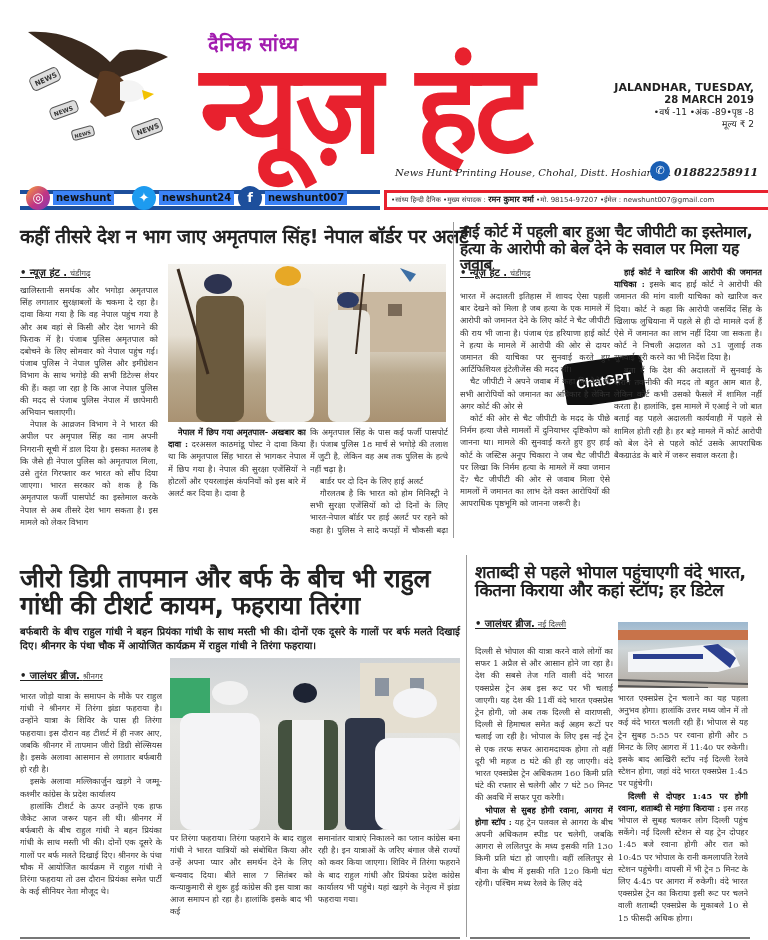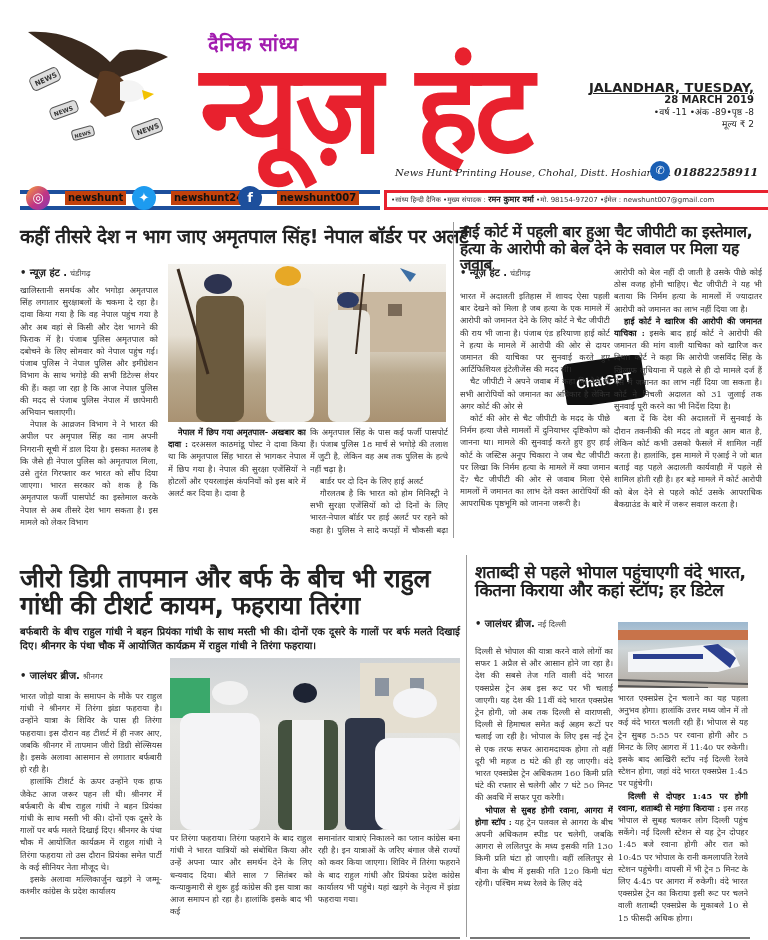--- a/index.html
+++ b/index.html
@@ -5,39 +5,39 @@
   * { box-sizing: border-box; margin: 0; padding: 0; }
   html, body { width: 768px; height: 940px; background: #fff; overflow: hidden; }
   body { font-family: "DejaVu Sans", sans-serif; color: #222; position: relative; }
 
   
   .masthead { position: absolute; left: 0; top: 0; width: 768px; height: 210px; }
   .eagle { position: absolute; left: 20px; top: 22px; width: 150px; height: 125px; }
   .tagline-top { position: absolute; left: 208px; top: 30px; font-size: 20px; font-weight: bold; color: #a21caf; font-family: "DejaVu Sans", sans-serif; letter-spacing: 0.5px; }
   .logo-word { position: absolute; left: 200px; top: 46px; font-family: "DejaVu Sans", sans-serif; font-weight: bold; color: #e8212e; font-size: 118px; line-height: 120px; letter-spacing: -4px; transform: scaleY(1.05); transform-origin: top left; }
   .issue-info { position: absolute; right: 14px; top: 82px; text-align: right; font-size: 9px; line-height: 12px; color: #222; }
-  .issue-info .city { font-weight: bold; font-size: 13px; text-decoration: underline; }
+  .issue-info .city { font-weight: bold; font-size: 11px; }
   .issue-info .date { font-weight: bold; font-size: 10px; }
   .printing { position: absolute; left: 395px; top: 167px; font-family: "DejaVu Serif", serif; font-style: italic; font-size: 10px; color: #222; }
   .phone-icon { position: absolute; left: 650px; top: 161px; width: 20px; height: 20px; border-radius: 50%; background: #1a5fb4; color: #fff; font-size: 11px; text-align: center; line-height: 20px; }
   .phone-num { position: absolute; left: 674px; top: 166px; font-family: "DejaVu Serif", serif; font-style: italic; font-weight: bold; font-size: 11px; color: #222; }
 
   .social-bar { position: absolute; left: 20px; top: 190px; width: 360px; height: 20px; background: #1d4f9c; }
   .social-bar .inner { position: absolute; left: 0; top: 4px; right: 0; height: 12px; background: #fff; }
   .social-item { position: absolute; top: -4px; display: flex; align-items: center; }
   .social-icon { width: 24px; height: 24px; border-radius: 50%; color: #fff; font-weight: bold; font-size: 13px; text-align: center; line-height: 24px; font-family: "DejaVu Sans", sans-serif; }
-  .social-label { margin-left: 15px; font-size: 10px; font-weight: bold; color: #111; background: #c2410c; padding: 0 3px; line-height: 14px; }
+  .social-label { margin-left: 3px; font-size: 10px; font-weight: bold; color: #111; background: #3b82f6; padding: 0 3px; line-height: 14px; }
 
   .editor-bar { position: absolute; left: 384px; top: 190px; width: 384px; height: 20px; background: #e8212e; }
   .editor-bar .inner { position: absolute; left: 3px; top: 3px; right: 0; height: 14px; background: #fff; font-size: 7px; line-height: 14px; color: #333; padding-left: 4px; white-space: nowrap; overflow: hidden; }
   .editor-bar .inner b { font-size: 8px; color: #111; }
 
   
   .headline { position: absolute; font-weight: bold; color: #222; line-height: 1.08; font-family: "DejaVu Sans", sans-serif; letter-spacing: -0.3px; }
-  .byline { position: absolute; font-size: 9px; color: #222; }
+  .byline { position: absolute; font-size: 9px; color: #222; text-decoration: underline; }
   .byline b { font-size: 10px; }
   .byline span.place { font-size: 8px; color: #444; }
   .col { position: absolute; font-family: "DejaVu Serif", serif; font-size: 8.2px; line-height: 12.2px; color: #333; text-align: justify; overflow: hidden; }
   .col p { text-indent: 10px; }
   .col p.noindent { text-indent: 0; }
   .col b { color: #111; }
   .rule-v { position: absolute; width: 1px; background: #999; }
   .rule-h { position: absolute; height: 2px; background: #777; }
   .photo { position: absolute; overflow: hidden; }
   .deck { position: absolute; font-size: 10px; font-weight: bold; line-height: 14px; color: #222; text-align: justify; }
@@ -151,21 +151,20 @@
   <div class="photo" style="left:560px;top:355px;width:86px;height:50px;background:#fff;">
     <div style="position:absolute;left:4px;top:4px;width:80px;height:44px;background:#111;border-radius:6px;transform:rotate(-8deg);color:#fff;font-weight:bold;font-size:13px;line-height:44px;text-align:center;font-family:'Liberation Sans',sans-serif;">ChatGPT</div>
   </div>
 
   <div class="col" style="left:460px;top:290px;width:150px;height:245px;">
     <p class="noindent">भारत में अदालती इतिहास में शायद ऐसा पहली बार देखने को मिला है जब हत्या के एक मामले में आरोपी को जमानत देने के लिए कोर्ट ने चैट जीपीटी की राय भी जाना है। पंजाब एंड हरियाणा हाई कोर्ट ने हत्या के मामले में आरोपी की ओर से दायर जमानत की याचिका पर सुनवाई करते हुए आर्टिफिशियल इंटेलीजेंस की मदद ली।</p>
     <p>चैट जीपीटी ने अपने जवाब में कहा कि वैसे तो सभी आरोपियों को जमानत का अधिकार है लेकिन अगर कोर्ट की ओर से</p>
     <p>कोर्ट की ओर से चैट जीपीटी के मदद के पीछे निर्मम हत्या जैसे मामलों में दुनियाभर दृष्टिकोण को जानना था। मामले की सुनवाई करते हुए हुए हाई कोर्ट के जस्टिस अनूप चिकारा ने जब चैट जीपीटी पर लिखा कि निर्मम हत्या के मामले में क्या जमान दें? चैट जीपीटी की ओर से जवाब मिला ऐसे मामलों में जमानत का लाभ देते वक्त आरोपियों की आपराधिक पृष्ठभूमि को जानना जरूरी है।</p>
   </div>
   <div class="col" style="left:614px;top:266px;width:148px;height:270px;">
-    <p class="noindent">आरोपी को बेल नहीं दी जाती है उसके पीछे कोई ठोस वजह होनी चाहिए। चैट जीपीटी ने यह भी बताया कि निर्मम हत्या के मामलों में ज्यादातर आरोपी को जमानत का लाभ नहीं दिया जा है।</p>
     <p><b>हाई कोर्ट ने खारिज की आरोपी की जमानत याचिका :</b> <span>इसके बाद हाई कोर्ट ने आरोपी की जमानत की मांग वाली याचिका को खारिज कर दिया। कोर्ट ने कहा कि आरोपी जसविंद सिंह के खिलाफ लुधियाना में पहले से ही दो मामले दर्ज हैं ऐसे में जमानत का लाभ नहीं दिया जा सकता है। कोर्ट ने निचली अदालत को 31 जुलाई तक सुनवाई पूरी करने का भी निर्देश दिया है।</span></p>
     <p>बता दें कि देश की अदालतों में सुनवाई के दौरान तकनीकी की मदद तो बहुत आम बात है, लेकिन कोर्ट कभी उसको फैसले में शामिल नहीं करता है। हालांकि, इस मामले में एआई ने जो बात बताई वह पहले अदालती कार्यवाही में पहले से शामिल होती रही है। हर बड़े मामले में कोर्ट आरोपी को बेल देने से पहले कोर्ट उसके आपराधिक बैकग्राउंड के बारे में जरूर सवाल करता है।</p>
   </div>
 </article>
 
 <article>
   <h1 class="headline" style="left:20px;top:565px;width:440px;font-size:25px;">जीरो डिग्री तापमान और बर्फ के बीच भी राहुल गांधी की टीशर्ट कायम, फहराया तिरंगा</h1>
   <div class="deck" style="left:20px;top:625px;width:440px;">बर्फबारी के बीच राहुल गांधी ने बहन प्रियंका गांधी के साथ मस्ती भी की। दोनों एक दूसरे के गालों पर बर्फ मलते दिखाई दिए। श्रीनगर के पंथा चौक में आयोजित कार्यक्रम में राहुल गांधी ने तिरंगा फहराया।</div>
   <div class="byline" style="left:20px;top:668px;">
     <b>• जालंधर ब्रीज.</b>
@@ -184,22 +183,22 @@
       <rect x="108" y="62" width="60" height="110" rx="8" fill="#44513f"></rect>
       <rect x="122" y="62" width="32" height="110" fill="#f2f2f2"></rect>
       <rect x="175" y="60" width="40" height="112" rx="6" fill="#2f3648"></rect>
       <ellipse cx="245" cy="45" rx="22" ry="15" fill="#f4f4f6"></ellipse>
       <rect x="205" y="80" width="85" height="92" rx="14" fill="#f6f6f8"></rect>
     </svg>
   </div>
 
   <div class="col" style="left:20px;top:690px;width:142px;height:246px;">
     <p class="noindent">भारत जोड़ो यात्रा के समापन के मौके पर राहुल गांधी ने श्रीनगर में तिरंगा झंडा फहराया है। उन्होंने यात्रा के शिविर के पास ही तिरंगा फहराया। इस दौरान वह टीशर्ट में ही नजर आए, जबकि श्रीनगर में तापमान जीरो डिग्री सेल्सियस है। इसके अलावा आसमान से लगातार बर्फबारी हो रही है।</p>
+    <p>इसके अलावा मल्लिकार्जुन खड़गे ने जम्मू-कश्मीर कांग्रेस के प्रदेश कार्यालय</p>
     <p>हालांकि टीशर्ट के ऊपर उन्होंने एक हाफ जैकेट आज जरूर पहन ली थी। श्रीनगर में बर्फबारी के बीच राहुल गांधी ने बहन प्रियंका गांधी के साथ मस्ती भी की। दोनों एक दूसरे के गालों पर बर्फ मलते दिखाई दिए। श्रीनगर के पंथा चौक में आयोजित कार्यक्रम में राहुल गांधी ने तिरंगा फहराया तो उस दौरान प्रियंका समेत पार्टी के कई सीनियर नेता मौजूद थे।</p>
-    <p>इसके अलावा मल्लिकार्जुन खड़गे ने जम्मू-कश्मीर कांग्रेस के प्रदेश कार्यालय</p>
   </div>
   <div class="col" style="left:170px;top:832px;width:142px;height:104px;">
     <p class="noindent">पर तिरंगा फहराया। तिरंगा फहराने के बाद राहुल गांधी ने भारत यात्रियों को संबोधित किया और उन्हें अपना प्यार और समर्थन देने के लिए धन्यवाद दिया। बीते साल 7 सितंबर को कन्याकुमारी से शुरू हुई कांग्रेस की इस यात्रा का आज समापन हो रहा है। हालांकि इसके बाद भी कई</p>
   </div>
   <div class="col" style="left:318px;top:832px;width:142px;height:104px;">
     <p class="noindent">समानांतर यात्राएं निकालने का प्लान कांग्रेस बना रही है। इन यात्राओं के जरिए बंगाल जैसे राज्यों को कवर किया जाएगा। शिविर में तिरंगा फहराने के बाद राहुल गांधी और प्रियंका प्रदेश कांग्रेस कार्यालय भी पहुंचे। यहां खड़गे के नेतृत्व में झंडा फहराया गया।</p>
   </div>
 </article>
 
 <div class="rule-v" style="left:466px;top:555px;height:382px;"></div>

